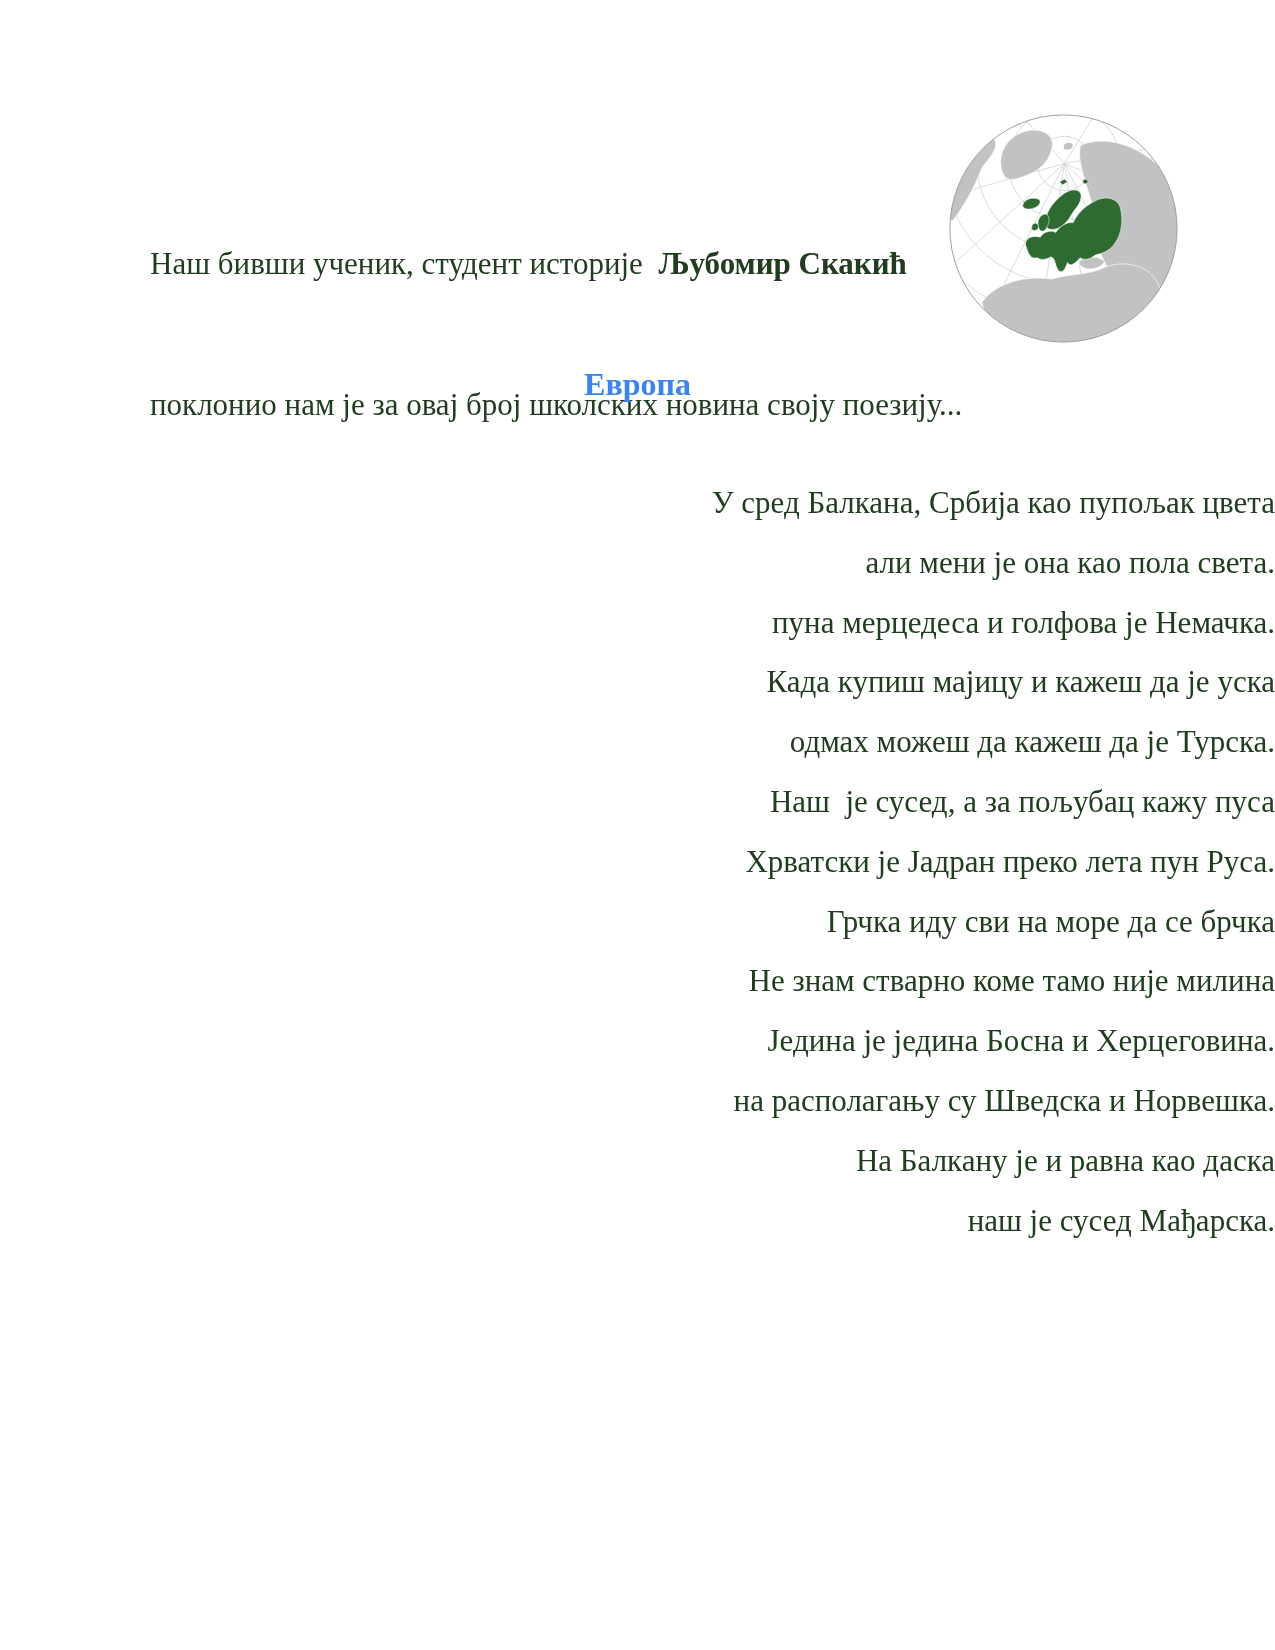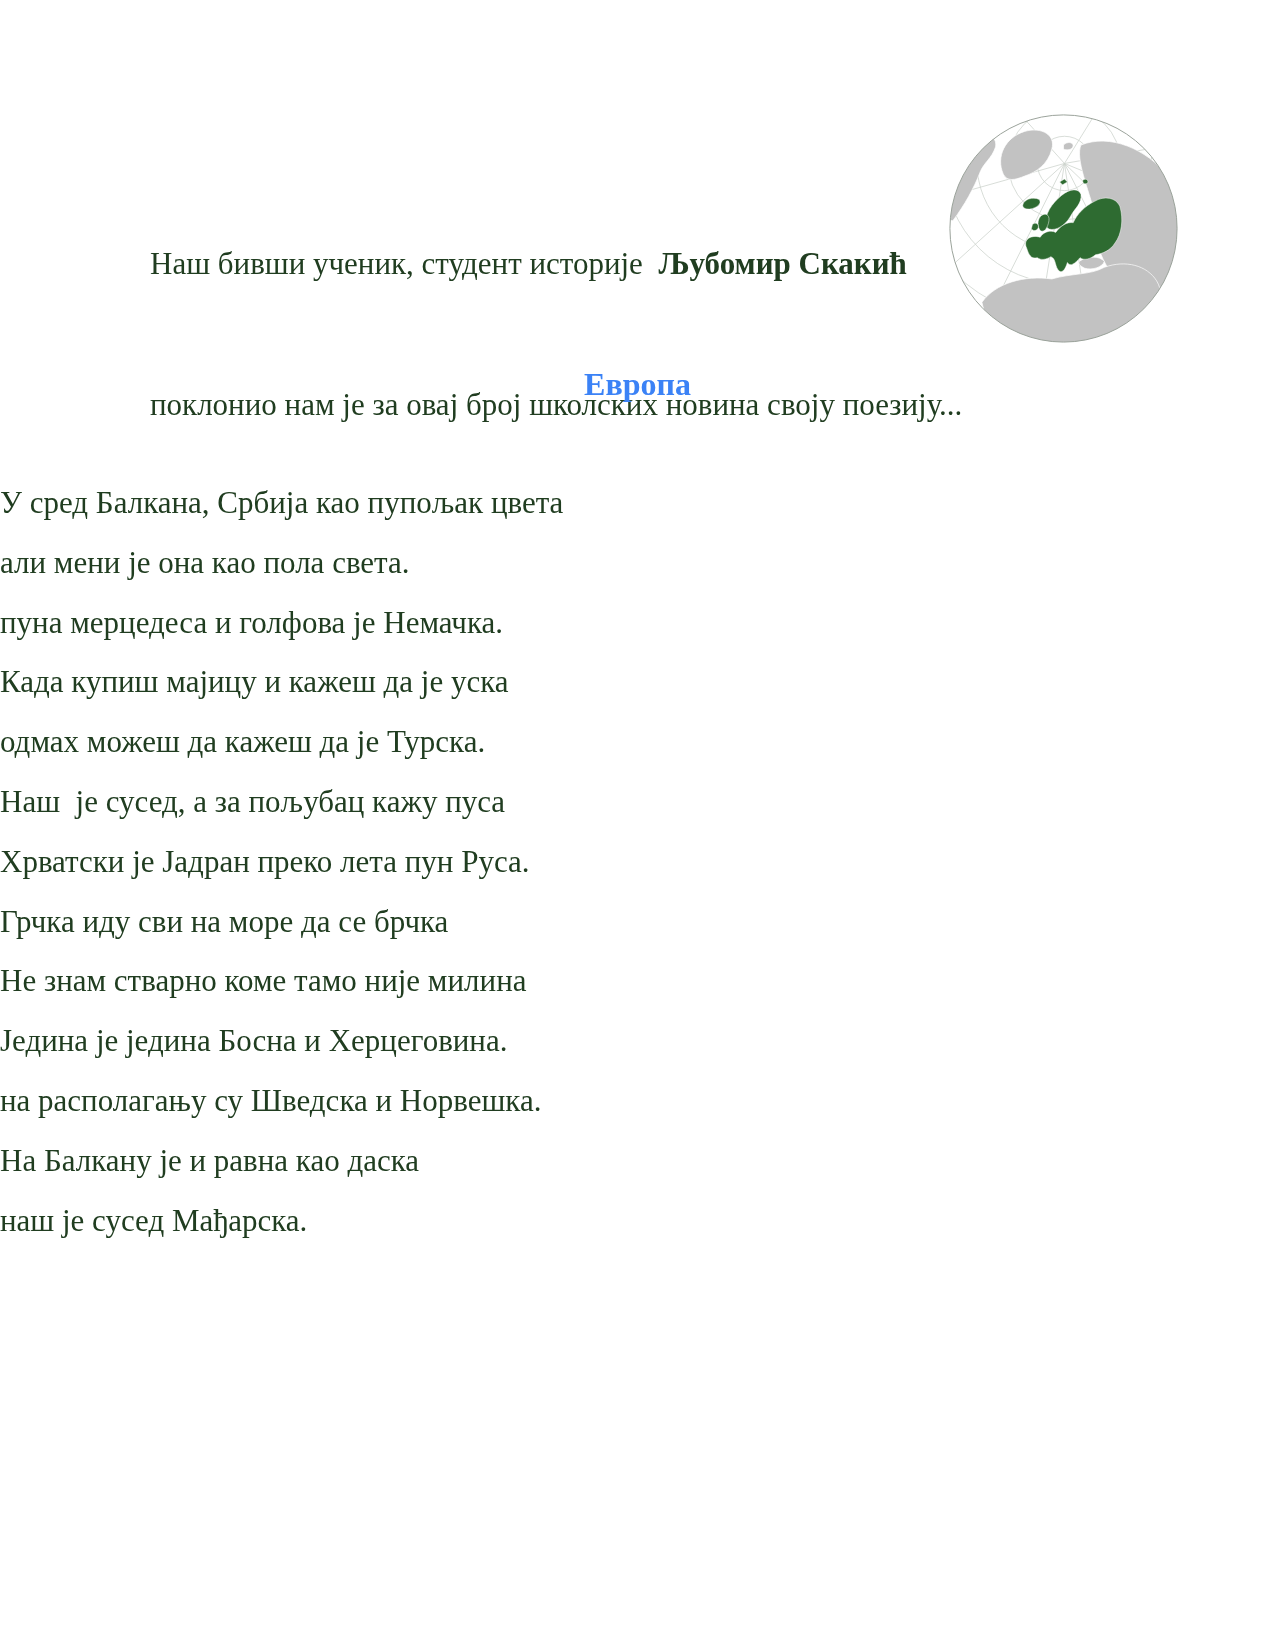--- a/index.html
+++ b/index.html
@@ -24,21 +24,21 @@
   }
   .globe-wrap svg { width:100%; height:100%; display:block; }
   .title-block {
     position:absolute; left:0; top:361px; width:100%;
     text-align:center;
     font-size:32px; line-height:46px; font-weight:bold;
     color:#3b82f6;
   }
   .poem-block {
     position:absolute; left:0; top:473px; width:100%;
-    text-align:left;
+    text-align:right;
     font-size:31px;
   }
   .poem-line {
     height:59.8px; line-height:59.8px;
     white-space:pre-wrap;
   }
 </style>
 </head>
 <body>
 

